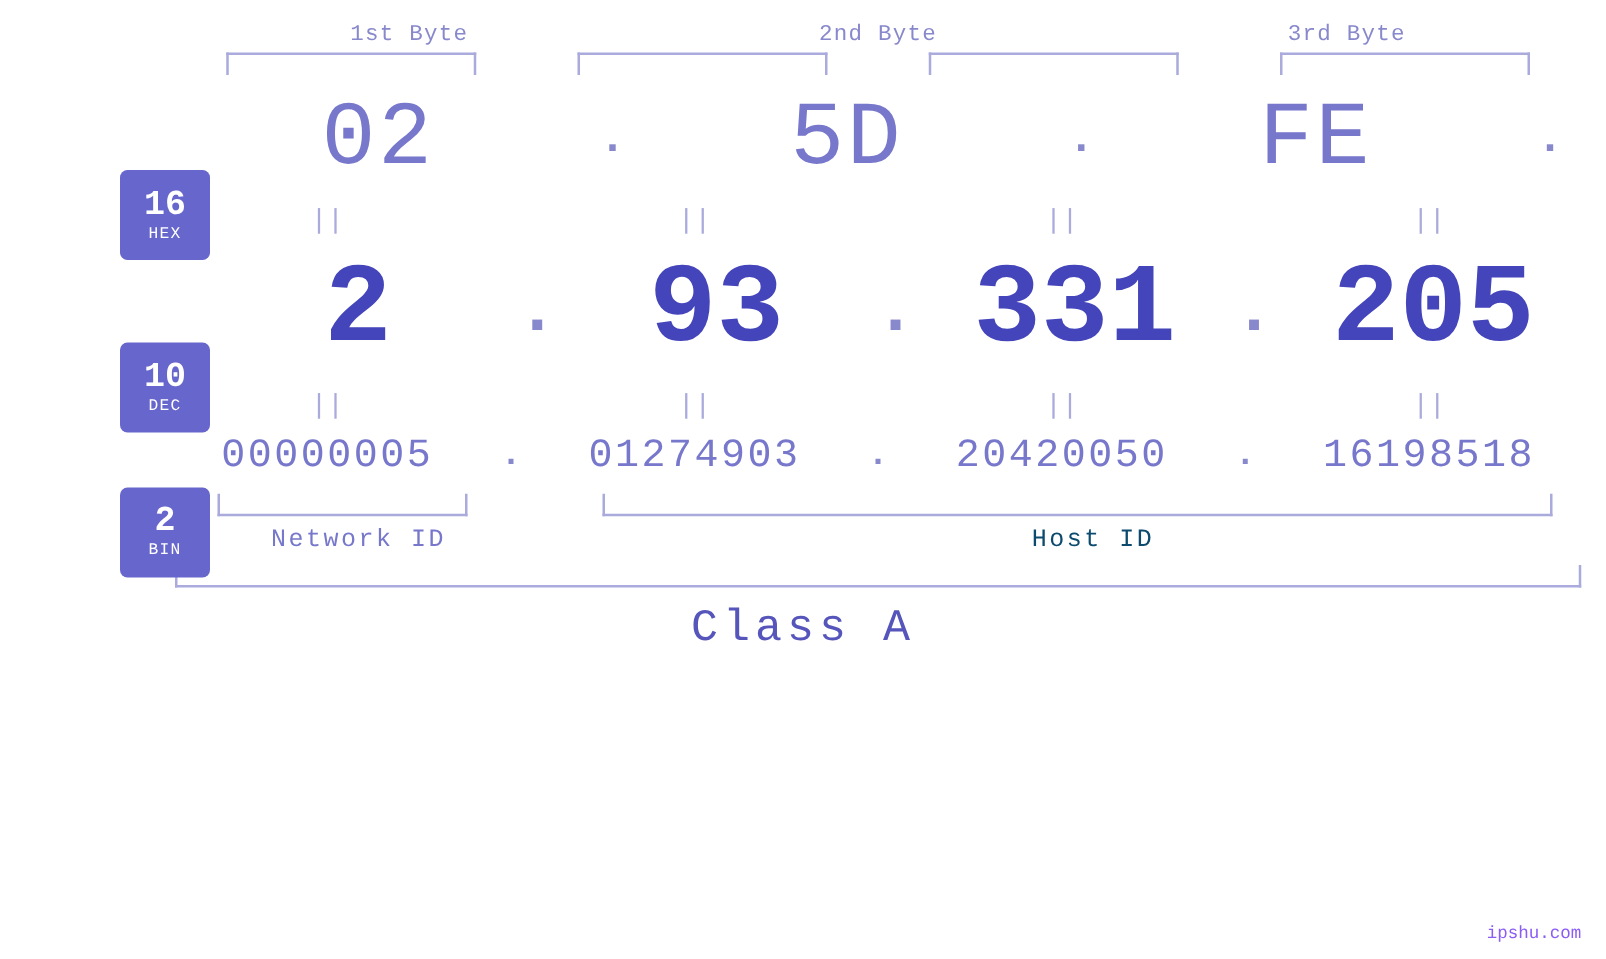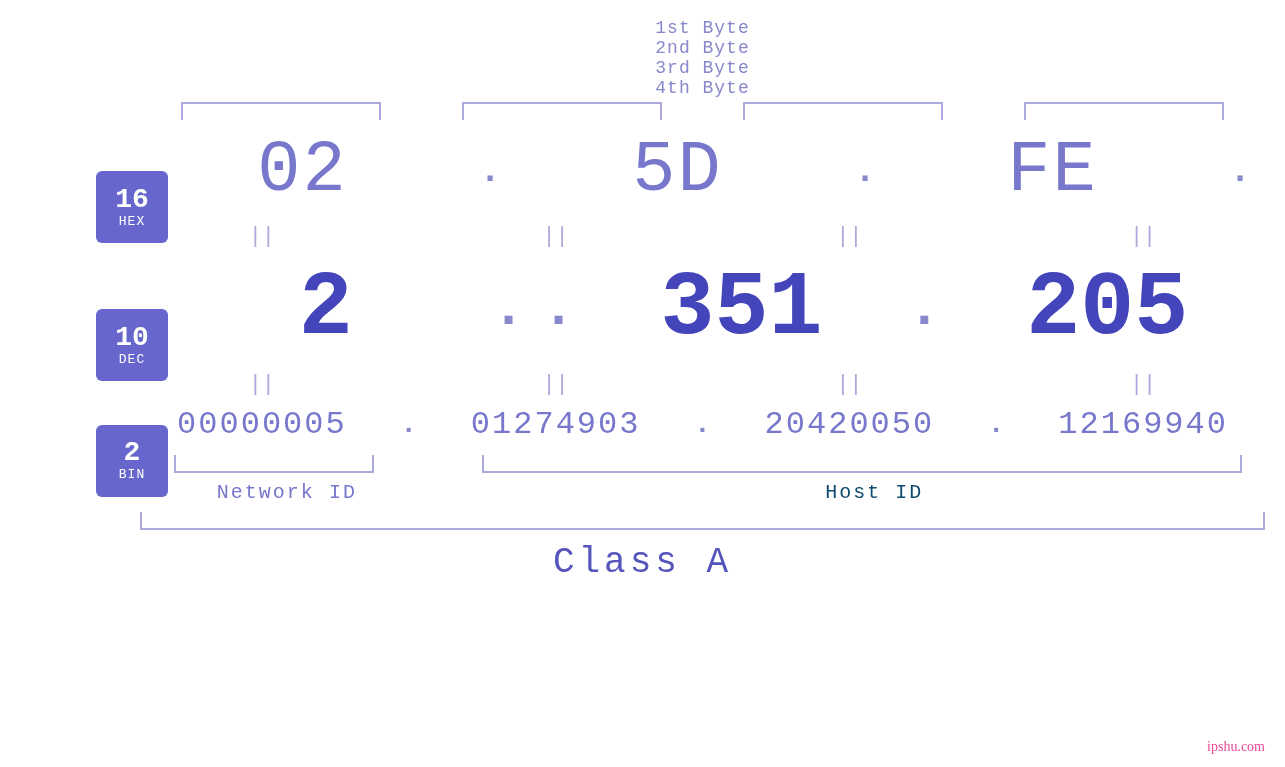--- a/index.html
+++ b/index.html
@@ -27,21 +27,20 @@
     }
 
     
     .byte-headers {
       display: flex;
       justify-content: flex-end;
       width: 100%;
       padding-right: 20px;
       padding-top: 18px;
       padding-left: 140px;
-      flex-direction: column;
     }
 
     .byte-header {
       flex: 1;
       text-align: center;
       color: #8888cc;
       font-size: 18px;
       font-family: 'Courier New', Courier, monospace;
       letter-spacing: 1px;
     }
@@ -76,20 +75,21 @@
       left: 48px;
       width: 72px;
       height: 72px;
       background: #6666cc;
       border-radius: 6px;
       display: flex;
       flex-direction: column;
       align-items: center;
       justify-content: center;
       color: white;
+      margin-top: 25px;
     }
 
     .base-badge .base-number {
       font-size: 28px;
       font-weight: bold;
       line-height: 1;
     }
 
     .base-badge .base-label {
       font-size: 13px;
@@ -197,23 +197,23 @@
       color: #5555bb;
       font-size: 36px;
       letter-spacing: 4px;
       margin-top: 10px;
     }
 
     .watermark {
       position: absolute;
       bottom: 12px;
       right: 20px;
-      color: #ec4899;
+      color: #8b5cf6;
       font-size: 14px;
-      font-family: Liberation Serif, serif;
+      font-family: Liberation Mono, monospace;
     }
 
     
     .dot-sep {
       color: #8888cc;
       font-size: 36px;
       font-weight: bold;
       margin-top: 0;
     }
 
@@ -251,21 +251,20 @@
   </style>
 </head>
 <body>
 
 <div class="main-container">
 
   <div class="byte-headers">
     <div class="byte-header">1st Byte</div>
     <div class="byte-header">2nd Byte</div>
     <div class="byte-header">3rd Byte</div>
-    <div class="byte-header">4th Byte</div>
   </div>
 
   <div class="brackets-row">
     <div class="bracket-cell">
       <div class="bracket"></div>
     </div>
     <div class="bracket-cell">
       <div class="bracket"></div>
     </div>
     <div class="bracket-cell">
@@ -314,23 +313,26 @@
       <div class="base-badge">
         <span class="base-number">10</span>
         <span class="base-label">DEC</span>
       </div>
     </div>
     <div class="row-wrapper" style="padding-top: 10px; padding-bottom: 10px;">
       <div class="value-cell">
         <span class="dec-value">2</span>
       </div>
       <div class="separator-cell dot-sep" style="font-size: 56px;">.</div>
+      <div class="value-cell">
+        <span class="dec-value">93</span>
+      </div>
       <div class="separator-cell dot-sep" style="font-size: 56px;">.</div>
       <div class="value-cell">
-        <span class="dec-value">351</span>
+        <span class="dec-value">331</span>
       </div>
       <div class="separator-cell dot-sep" style="font-size: 56px;">.</div>
       <div class="value-cell">
         <span class="dec-value">205</span>
       </div>
     </div>
   </div>
 
   <div class="equals-row">
     <div class="equals-cell">||</div>
@@ -356,21 +358,21 @@
       <div class="separator-cell dot-sep" style="font-size: 28px;">.</div>
       <div class="value-cell">
         <span class="bin-value">01274903</span>
       </div>
       <div class="separator-cell dot-sep" style="font-size: 28px;">.</div>
       <div class="value-cell">
         <span class="bin-value">20420050</span>
       </div>
       <div class="separator-cell dot-sep" style="font-size: 28px;">.</div>
       <div class="value-cell">
-        <span class="bin-value">12169940</span>
+        <span class="bin-value">16198518</span>
       </div>
     </div>
   </div>
 
   <div class="bin-brackets-row" style="margin-top: 2px;">
     <div class="bin-bracket-cell">
       <div class="bin-bracket-inner" style="width: 200px;"></div>
     </div>
     <div style="width: 50px;"></div>
     <div class="bin-bracket-cell" style="flex: 3;">

